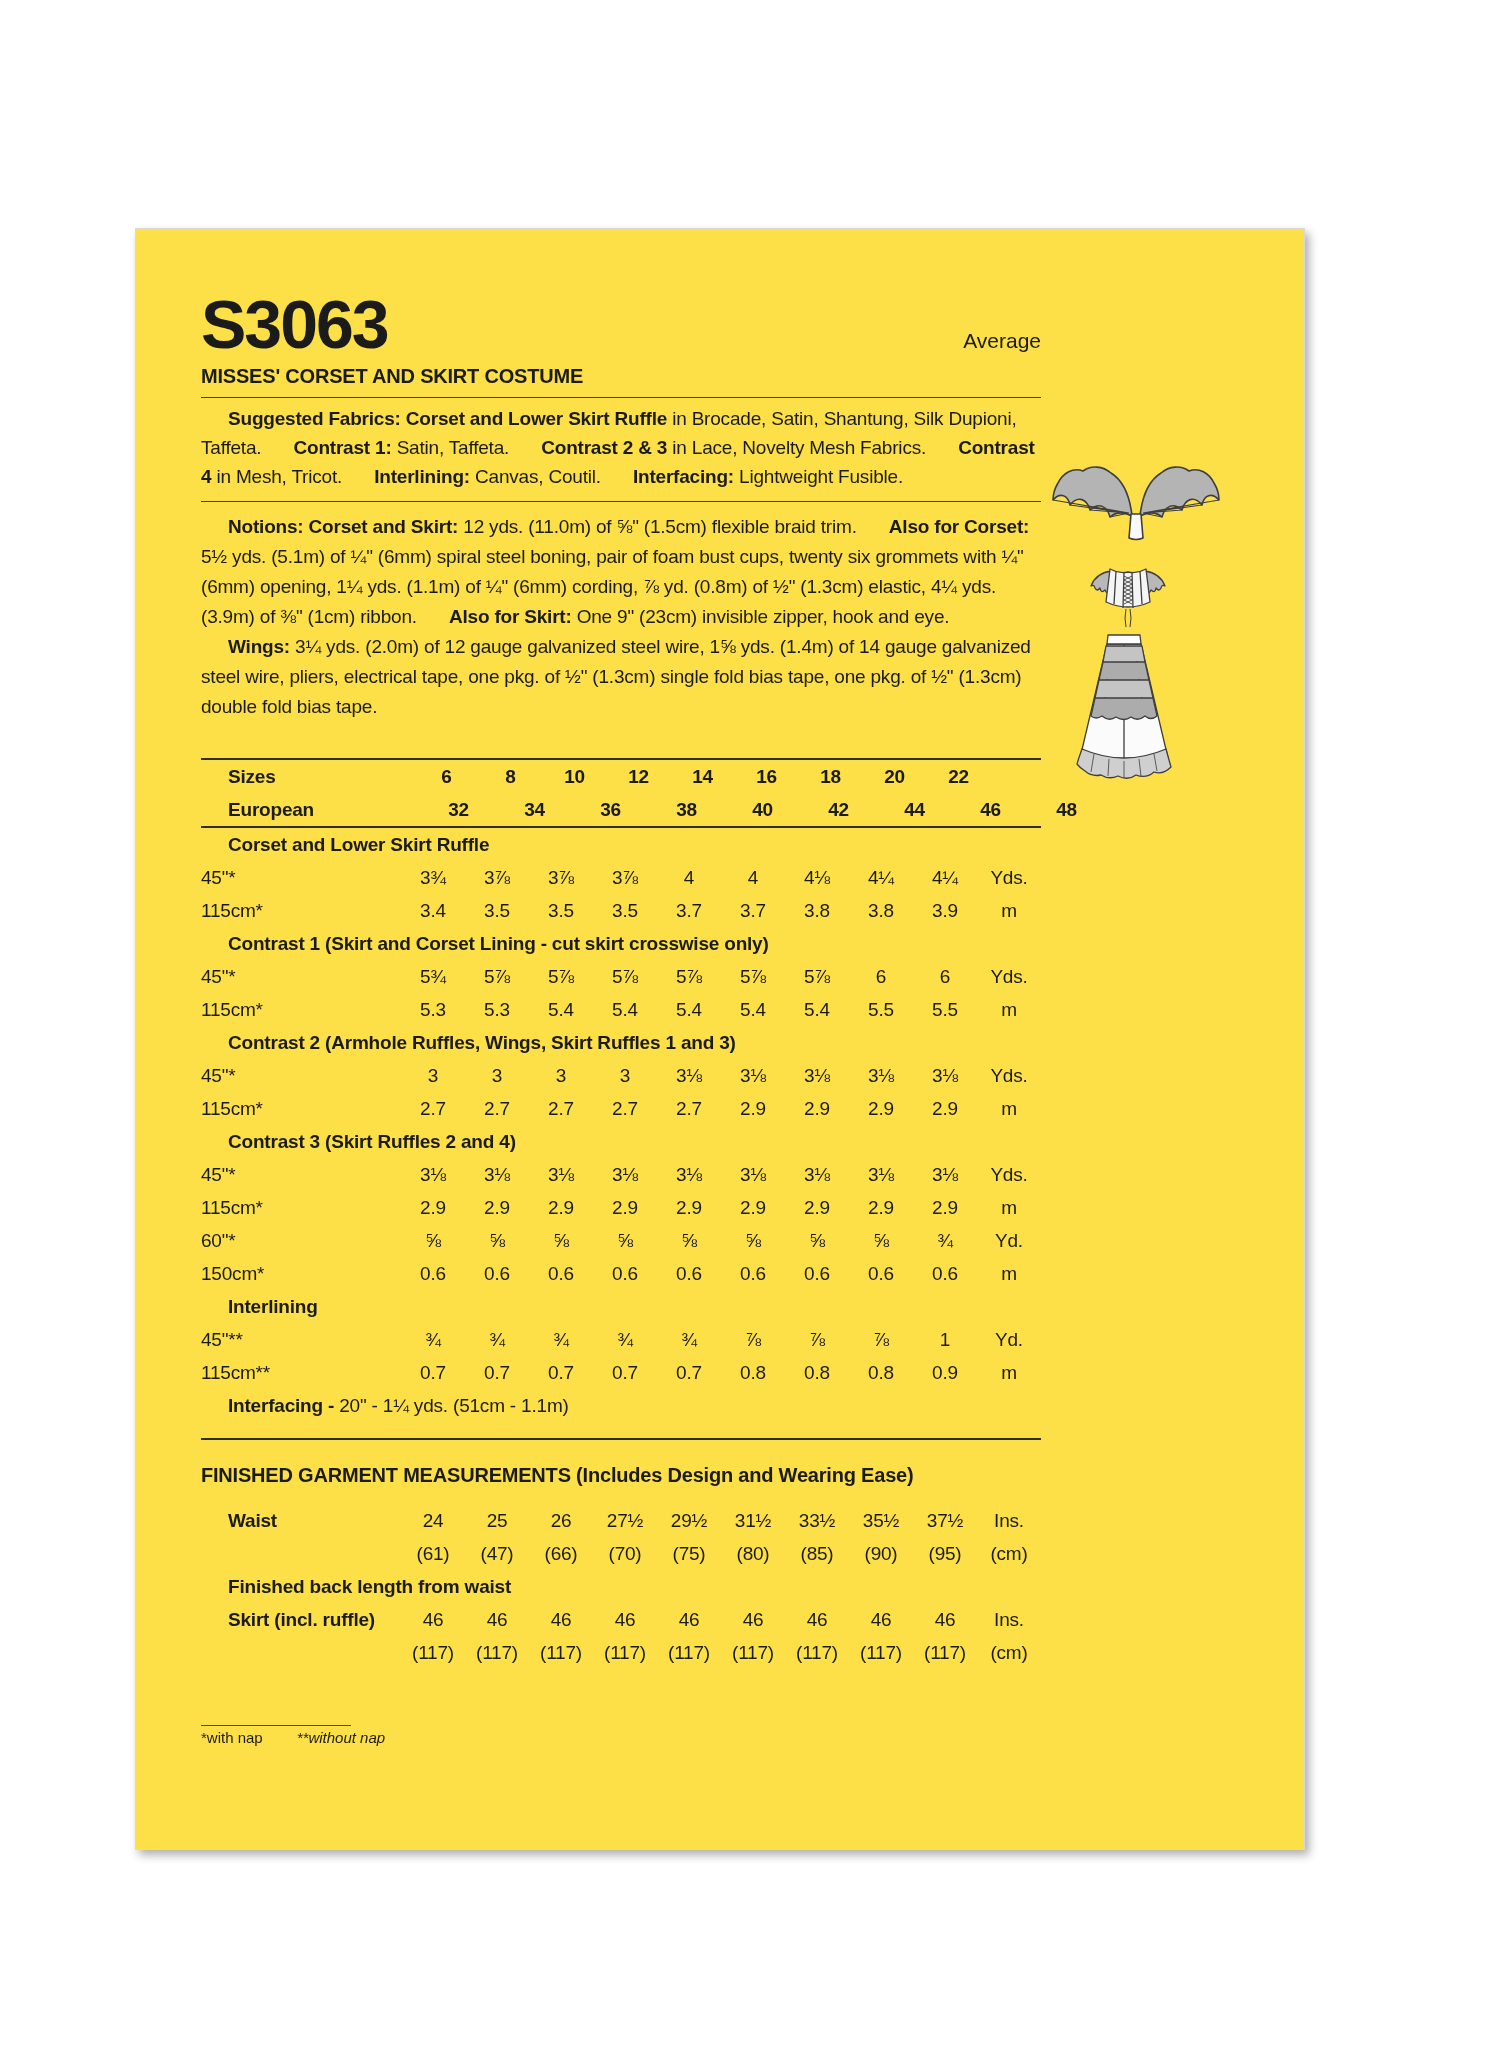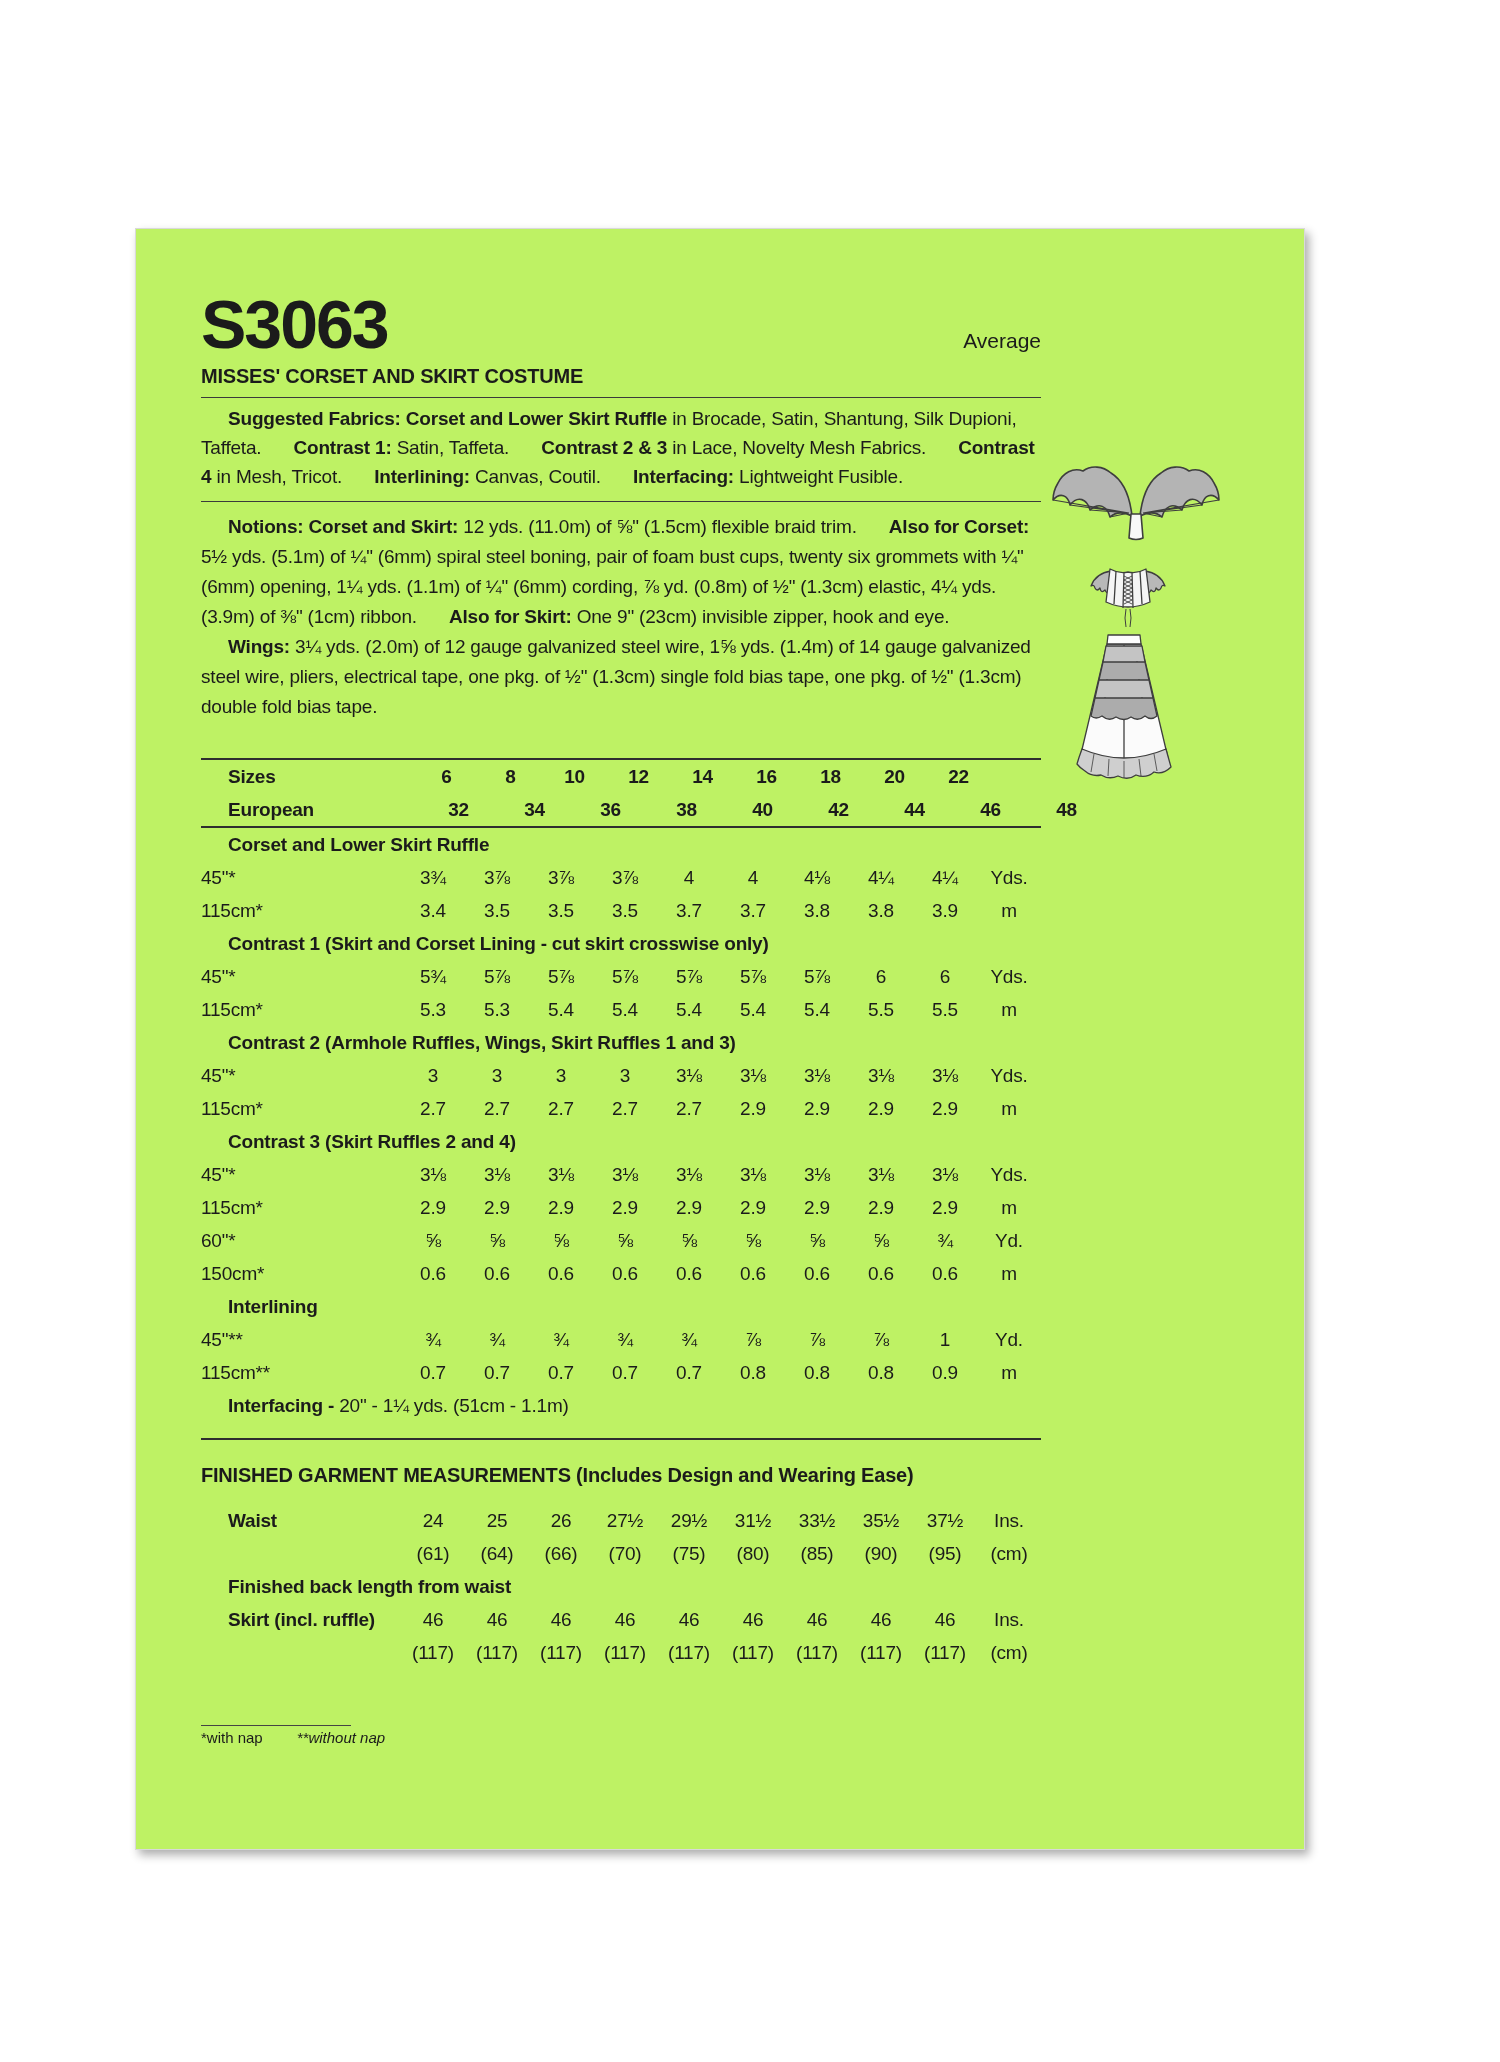--- a/index.html
+++ b/index.html
@@ -3,21 +3,21 @@
 <meta charset="utf-8">
 <style>
   html,body{margin:0;padding:0;}
   body{
     width:1500px;height:2062px;position:relative;background:#ffffff;
     font-family:"Liberation Sans","DejaVu Sans",sans-serif;color:#1b1b1b;
     -webkit-font-smoothing:antialiased;
   }
   .page{
     position:absolute;left:135px;top:228px;width:1168px;height:1620px;
-    background:#bef264;border:1px solid #d9d9d9;
+    background:#fde047;border:1px solid #d9d9d9;
     box-shadow:4px 5px 9px rgba(0,0,0,0.32);
   }
   .main-col{position:absolute;left:65px;top:48px;width:840px;}
   .brand-row{display:flex;justify-content:space-between;align-items:flex-end;height:86px;}
   .pattern-number{font-size:68px;font-weight:700;letter-spacing:-2px;line-height:78px;}
   .difficulty{font-size:21px;padding-bottom:10px;}
   .subtitle{font-size:20px;font-weight:700;letter-spacing:-0.2px;line-height:26px;margin-top:0;}
   .hrule{height:0;border-bottom:1.5px solid #3a3a3a;}
   .hrule.heavy{border-bottom-width:2.5px;border-bottom-color:#2e2e2e;}
   .rule-subtitle{margin-top:8px;}
@@ -282,21 +282,21 @@
           <div class="tcell">29½</div>
           <div class="tcell">31½</div>
           <div class="tcell">33½</div>
           <div class="tcell">35½</div>
           <div class="tcell">37½</div>
           <div class="tunit">Ins.</div>
         </div>
         <div class="trow">
           <div class="tlabel b"></div>
           <div class="tcell">(61)</div>
-          <div class="tcell">(64)</div>
+          <div class="tcell">(47)</div>
           <div class="tcell">(66)</div>
           <div class="tcell">(70)</div>
           <div class="tcell">(75)</div>
           <div class="tcell">(80)</div>
           <div class="tcell">(85)</div>
           <div class="tcell">(90)</div>
           <div class="tcell">(95)</div>
           <div class="tunit">(cm)</div>
         </div>
         <div class="trow">

